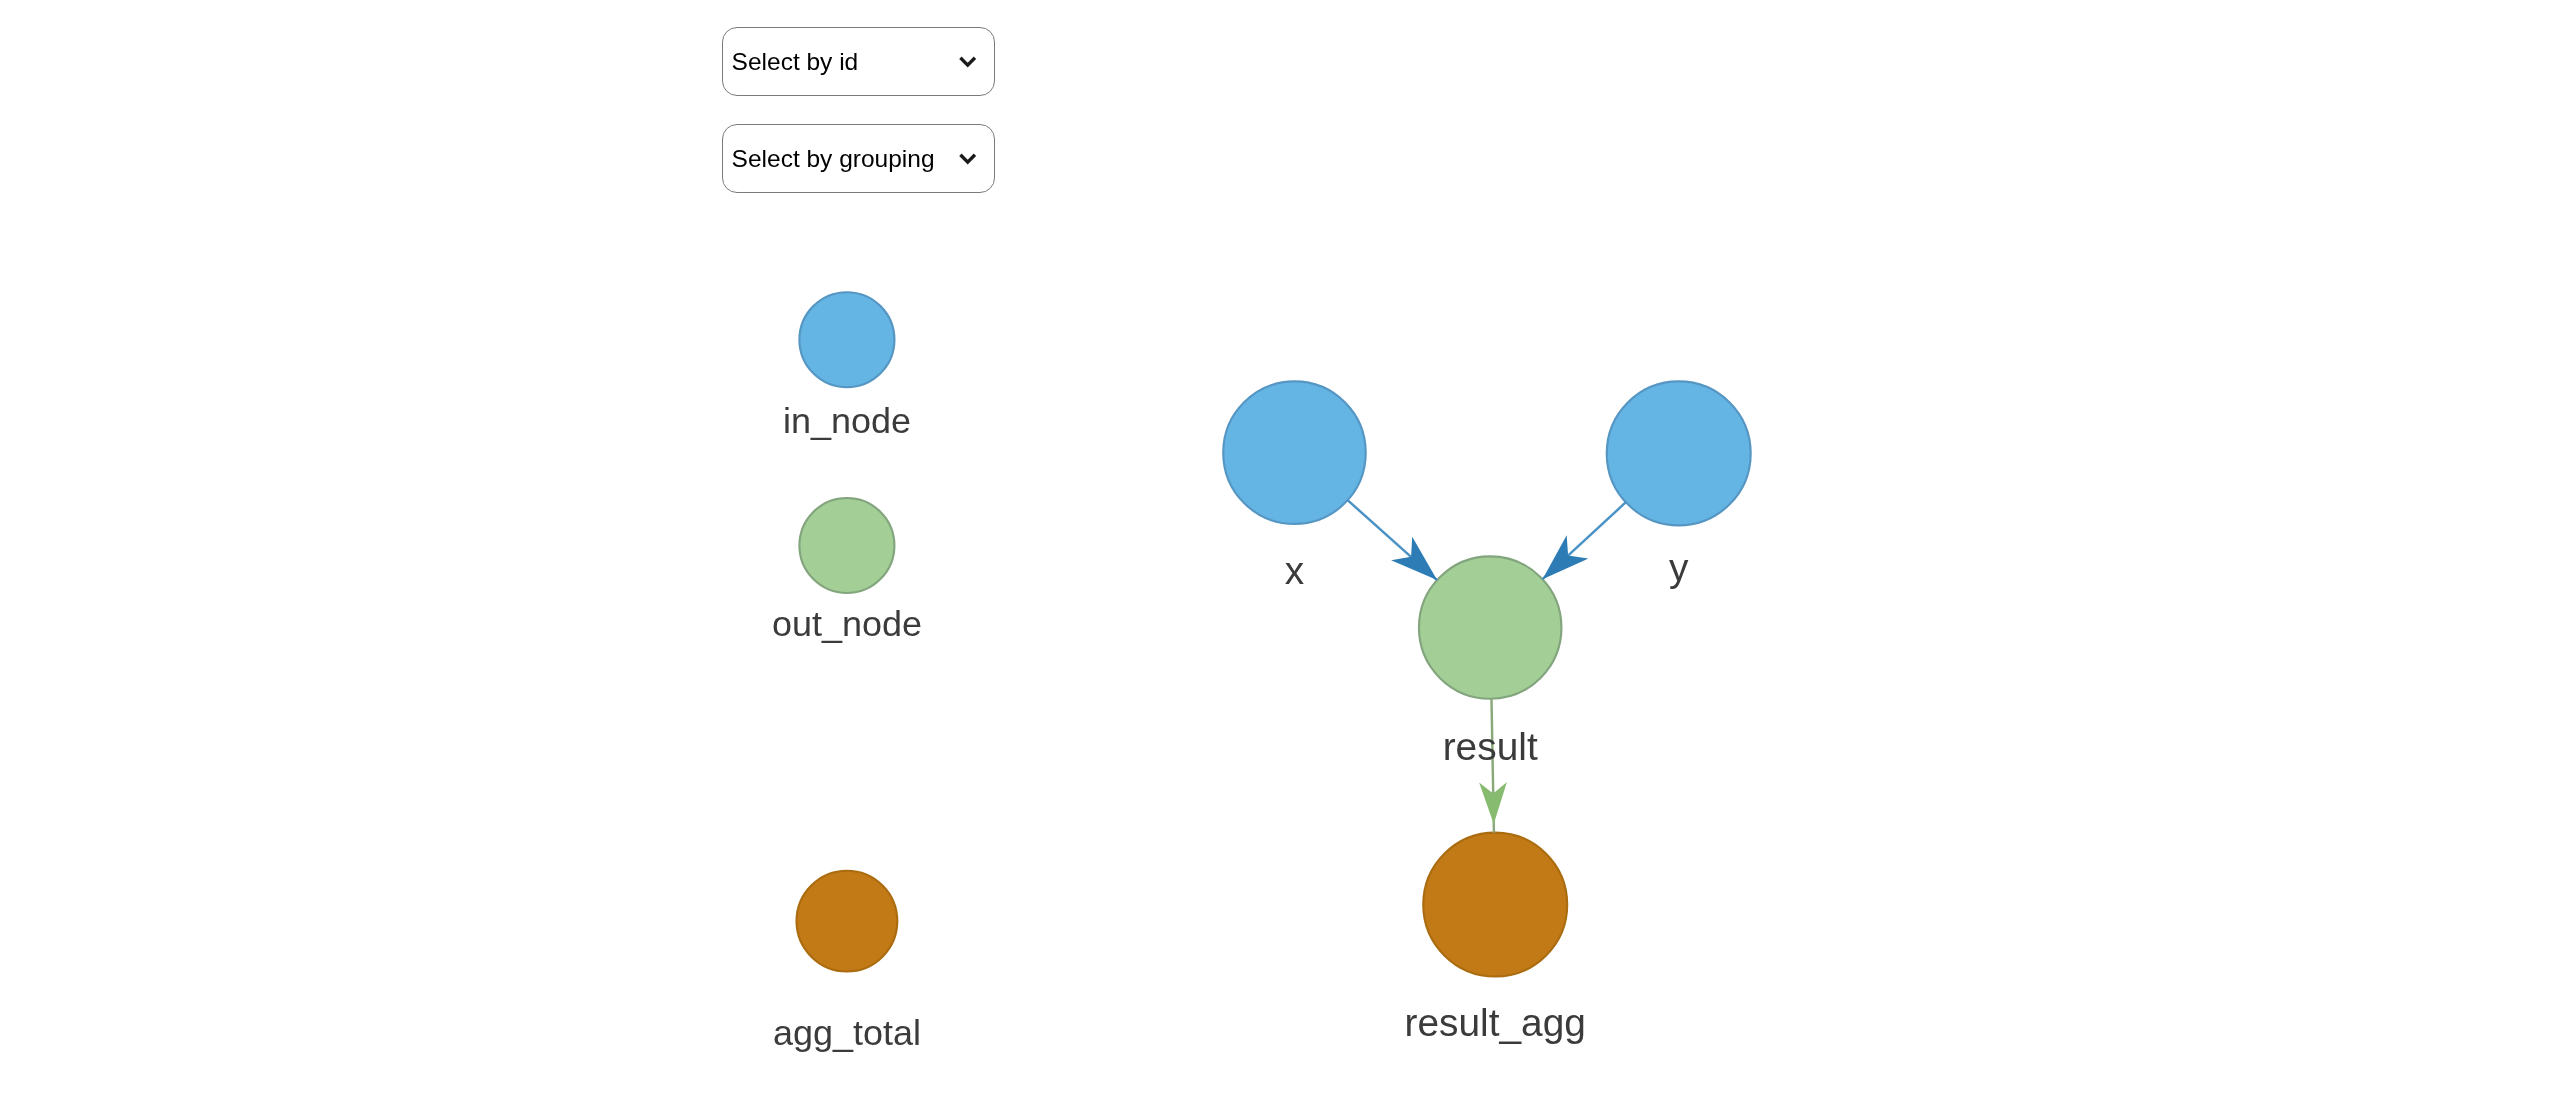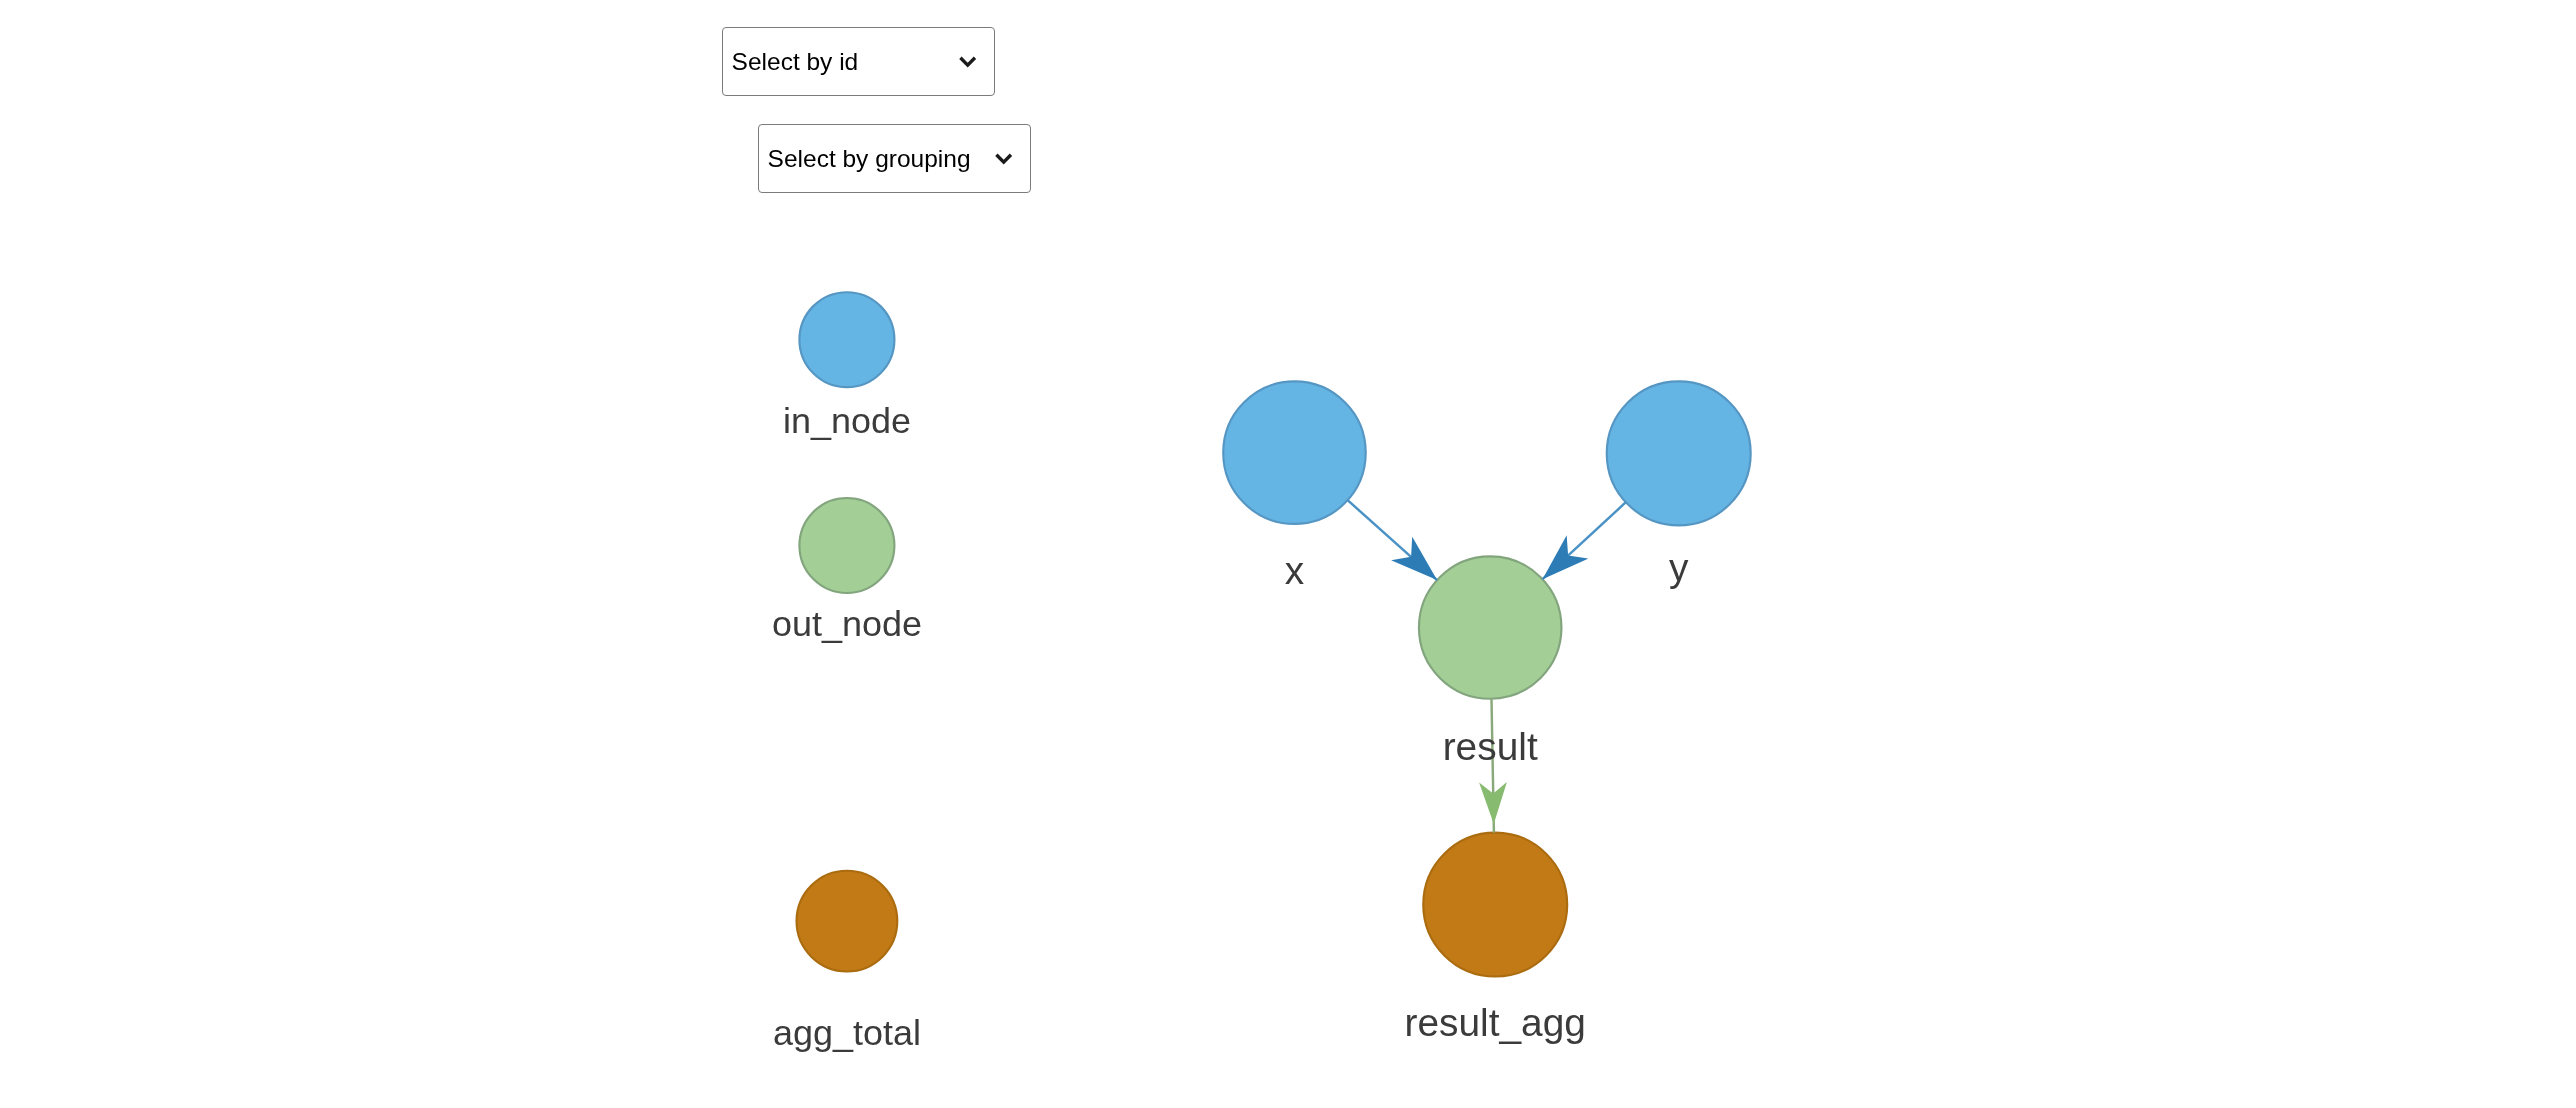--- a/index.html
+++ b/index.html
@@ -10,30 +10,30 @@
     position: relative;
     overflow: hidden;
     font-family: "Liberation Sans", sans-serif;
   }
   .select-wrap {
     position: absolute;
     width: 273px;
     height: 69px;
   }
   #wrap-select-id { left: 722px; top: 27px; }
-  #wrap-select-grouping { left: 758px; top: 124px; }
+  #wrap-select-grouping { left: 722px; top: 124px; }
   select.ctl {
     width: 100%;
     height: 100%;
     box-sizing: border-box;
     -webkit-appearance: none;
     -moz-appearance: none;
     appearance: none;
     border: 1.4px solid #7b7b7b;
-    border-radius: 4px;
+    border-radius: 15px;
     background: #ffffff;
     color: #000000;
     font-family: "Liberation Sans", sans-serif;
     font-size: 24.5px;
     padding: 0 50px 0 8.6px;
     outline: none;
   }
   .chev {
     position: absolute;
     right: 17.3px;

